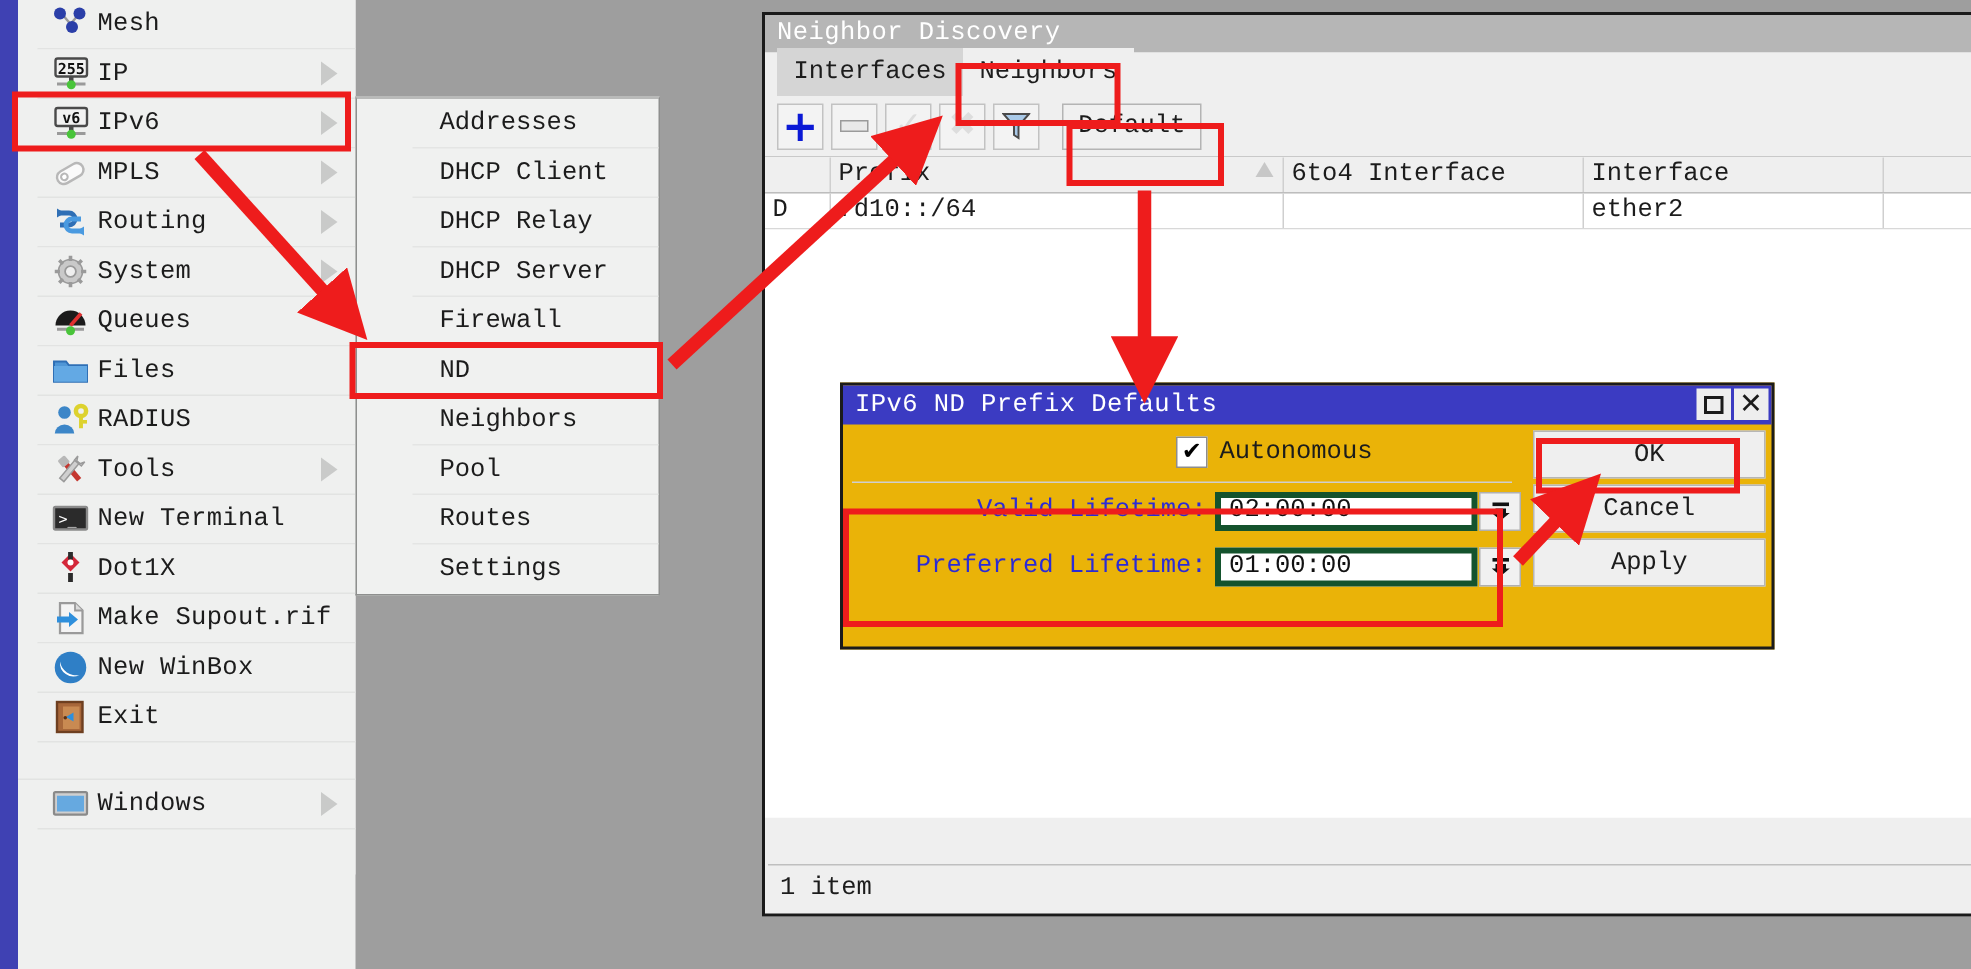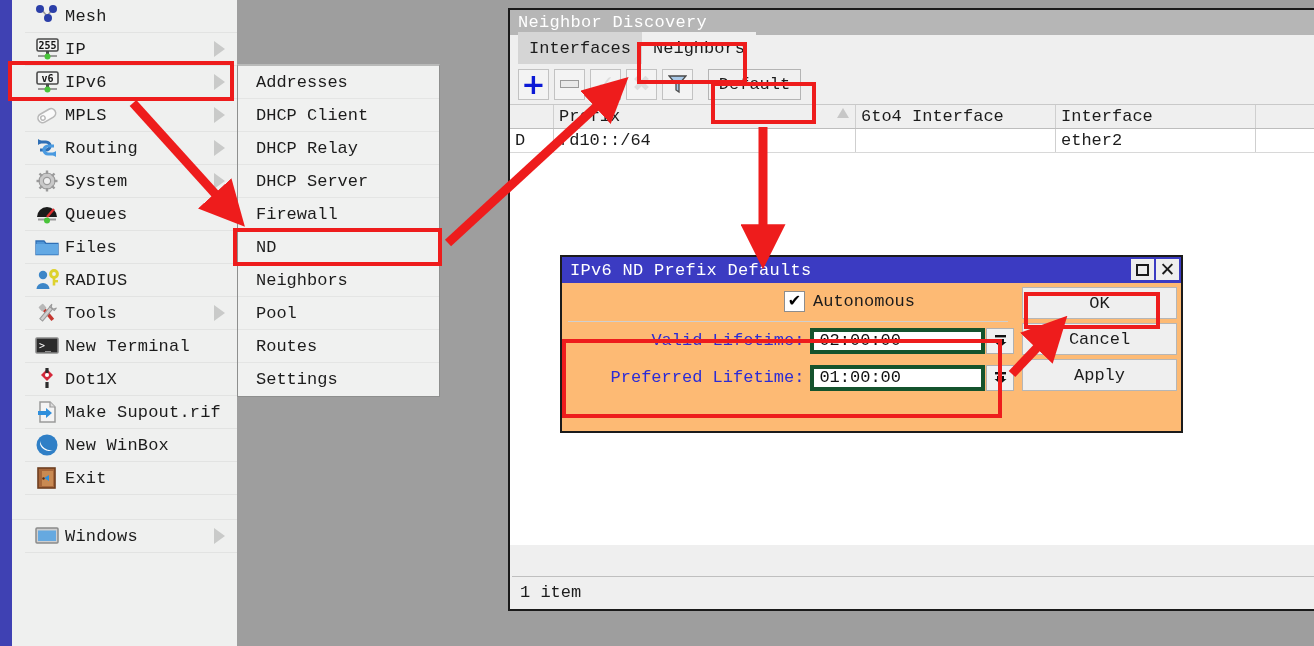--- a/index.html
+++ b/index.html
@@ -26,20 +26,21 @@
     border-top:8px solid transparent;border-bottom:8px solid transparent;
   }
   .menu-sep{height:24px;background:#eff0ef;border-bottom:1px solid #e2e3e2;}
   .menu-tail{background:#eff0ef;}
 
   
   #submenu{
     position:absolute;left:237px;top:64px;width:203px;
     background:#f0f1f0;border:1px solid #8e8f8e;border-top:2px solid #b9bab9;
     box-sizing:border-box;
+    padding-left:37px;
   }
   .sub-item{height:33px;box-sizing:border-box;border-bottom:1px solid #e4e5e4;
     display:flex;align-items:center;padding-left:18px;font-size:17px;color:#1c1c1c;white-space:nowrap;}
   .sub-item:last-child{border-bottom:none;}
 
   
   #gray-strip{position:absolute;left:440px;top:0;width:72px;height:646px;background:#9e9e9e;}
 
   
   #nd-win{
@@ -78,21 +79,21 @@
   .c-last{flex:1;border-right:none;}
   .sortmark{position:absolute;right:6px;top:3px;width:0;height:0;
     border-left:6px solid transparent;border-right:6px solid transparent;border-bottom:10px solid #c7c7c7;}
   #nd-body{background:#ffffff;height:392px;}
   #nd-status{position:absolute;left:2px;right:2px;bottom:2px;height:30px;background:#efefef;
     border-top:1px solid #bfbfbf;display:flex;align-items:center;padding-left:8px;font-size:17px;color:#1c1c1c;}
 
   
   #dlg{
     position:absolute;left:560px;top:255px;width:623px;height:178px;
-    background:#fdba74;border:2px solid #1b1b1b;box-sizing:border-box;
+    background:#eab308;border:2px solid #1b1b1b;box-sizing:border-box;
   }
   #dlg-title{height:26px;background:#3b3bc2;display:flex;align-items:center;padding-left:8px;
     font-size:17px;color:#ffffff;letter-spacing:.3px;position:relative;}
   .dlg-btns{position:absolute;right:2px;top:2px;display:flex;gap:2px;}
   .dlg-sysbtn{width:23px;height:21px;display:flex;align-items:center;justify-content:center;
     background:#eeeeee;}
   .sq{width:13px;height:12px;border:2px solid #1b1b1b;box-sizing:border-box;}
   .xm{font-size:19px;line-height:17px;color:#1b1b1b;font-family:"DejaVu Sans",sans-serif;font-weight:bold;}
   #dlg-body{position:relative;height:148px;}
   #dlg-left{position:absolute;left:0;top:0;width:452px;height:148px;}

